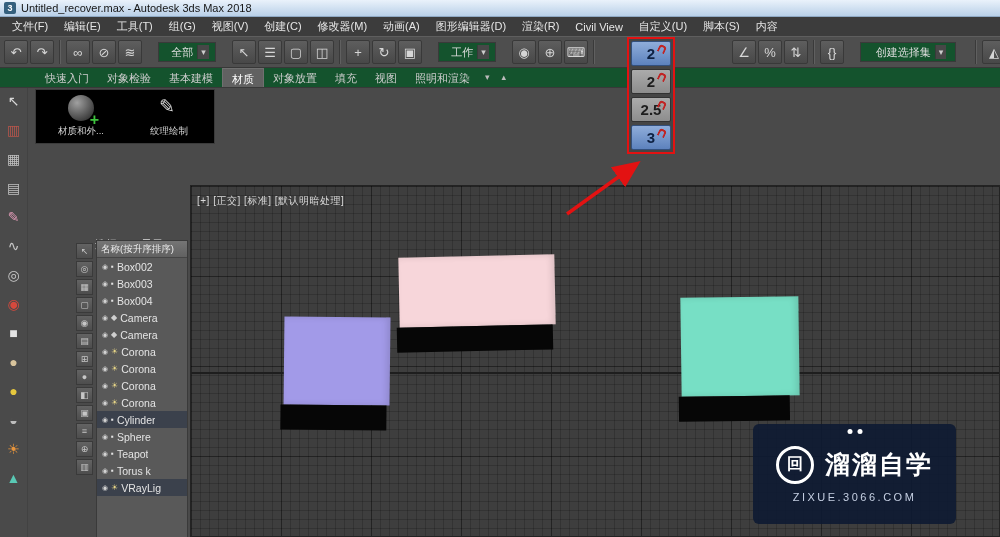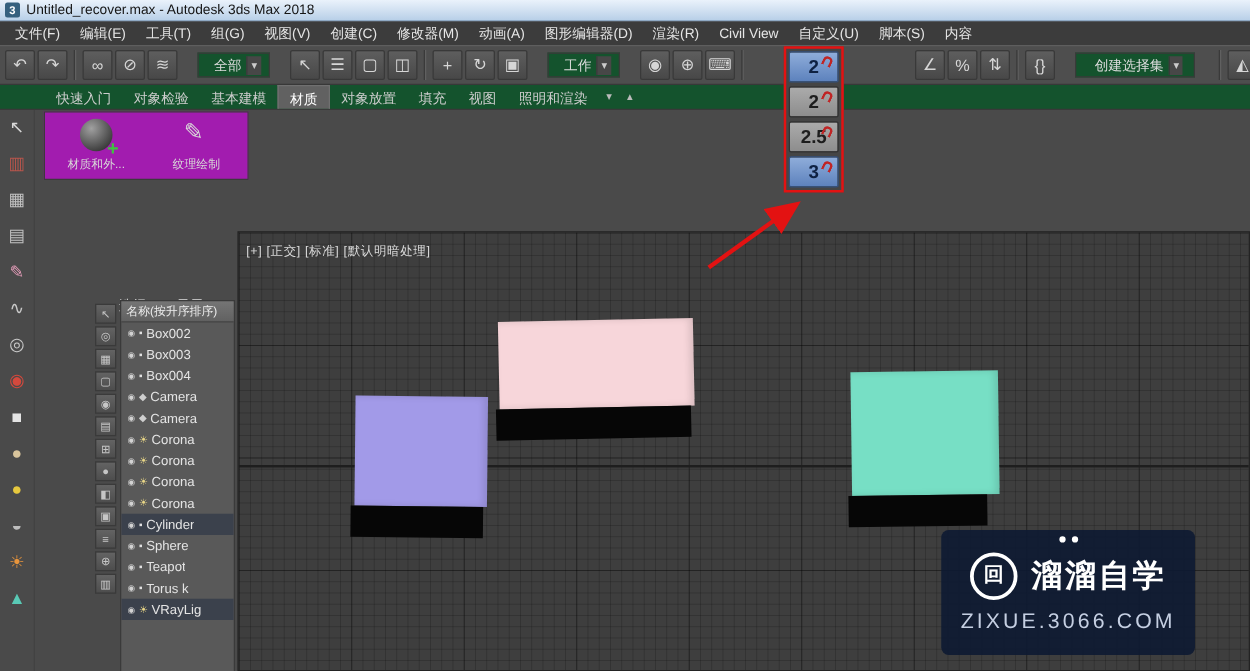--- a/index.html
+++ b/index.html
@@ -24,21 +24,21 @@
   .tb-drop-val{overflow:hidden;white-space:nowrap;}
   .tb-drop-arrow{font-size:9px;color:#ccc;background:#474747;border-left:1px solid #3a3a3a;padding:2px 3px;margin-left:4px;}
 
   
   .ribbon-tabs{position:absolute;left:0;top:68px;width:100%;height:20px;background:#14532d;border-bottom:1px solid #393939;display:flex;padding-left:36px;}
   .rtab{color:#cdcdcd;font-size:11px;padding:3px 9px;cursor:pointer;white-space:nowrap;}
   .rtab.active{background:#616161;color:#fff;border:1px solid #707070;border-bottom:none;}
   .rtab-icon{color:#bbb;font-size:9px;padding:4px 6px;cursor:pointer;}
 
   
-  .ribbon-panel{position:absolute;left:35px;top:89px;width:164px;height:55px;background:#a21caf;border:1px solid #3b3b3b;display:flex;padding:2px;gap:2px;z-index:3;}
+  .ribbon-panel{position:absolute;left:35px;top:89px;width:180px;height:55px;background:#000000;border:1px solid #3b3b3b;display:flex;padding:2px;gap:2px;z-index:3;}
   .rp-btn{flex:1;display:flex;flex-direction:column;align-items:center;justify-content:space-between;padding:3px 1px;cursor:pointer;border-radius:2px;}
   .rp-label{font-size:9.5px;color:#d8d8d8;white-space:nowrap;overflow:hidden;max-width:52px;}
   .ricon{width:26px;height:26px;display:block;flex:0 0 auto;}
   .material-sphere-icon{border-radius:50%;background:radial-gradient(circle at 35% 30%,#a0a0a0,#1c1c1c);position:relative;}
   .material-sphere-icon::after{content:"+";position:absolute;right:-5px;bottom:-8px;color:#3ec43e;font-size:16px;font-weight:bold;}
   .map-checker-icon{background:conic-gradient(#c9a83d 0 25%,#8a8a8a 0 50%,#c9a83d 0 75%,#8a8a8a 0);border:1px solid #2d2d2d;}
   .paint-brush-icon{position:relative;}
   .paint-brush-icon::after{content:"✎";position:absolute;left:3px;top:0;font-size:19px;color:#d8d8d8;}
 
   
@@ -91,21 +91,21 @@
   
   .arrow-overlay{position:absolute;left:545px;top:152px;z-index:60;pointer-events:none;}
 
   
   .watermark{position:absolute;left:753px;top:424px;width:203px;height:100px;background:rgba(14,26,50,.92);border-radius:6px;z-index:40;display:flex;flex-direction:column;align-items:center;justify-content:center;gap:7px;}
   .wm-dots{position:absolute;top:5px;left:50%;transform:translateX(-50%);display:flex;gap:5px;}
   .wm-dot{width:5px;height:5px;border-radius:50%;background:#fff;}
   .wm-row{display:flex;align-items:center;gap:11px;}
   .wm-logo{width:38px;height:38px;border:3px solid #fff;border-radius:50%;color:#fff;display:flex;align-items:center;justify-content:center;font-size:16px;font-weight:bold;}
   .wm-title{color:#fff;font-size:25px;font-weight:bold;letter-spacing:2px;white-space:nowrap;}
-  .wm-sub{color:#c5cfe2;font-size:17px;letter-spacing:2.5px;white-space:nowrap;}
+  .wm-sub{color:#c5cfe2;font-size:11px;letter-spacing:2.5px;white-space:nowrap;}
 </style>
 </head>
 <body>
 
 <div id="app">
 
   <div class="titlebar">
     <span class="app-icon">3</span>
     <span class="title-text">Untitled_recover.max - Autodesk 3ds Max 2018</span>
   </div>

